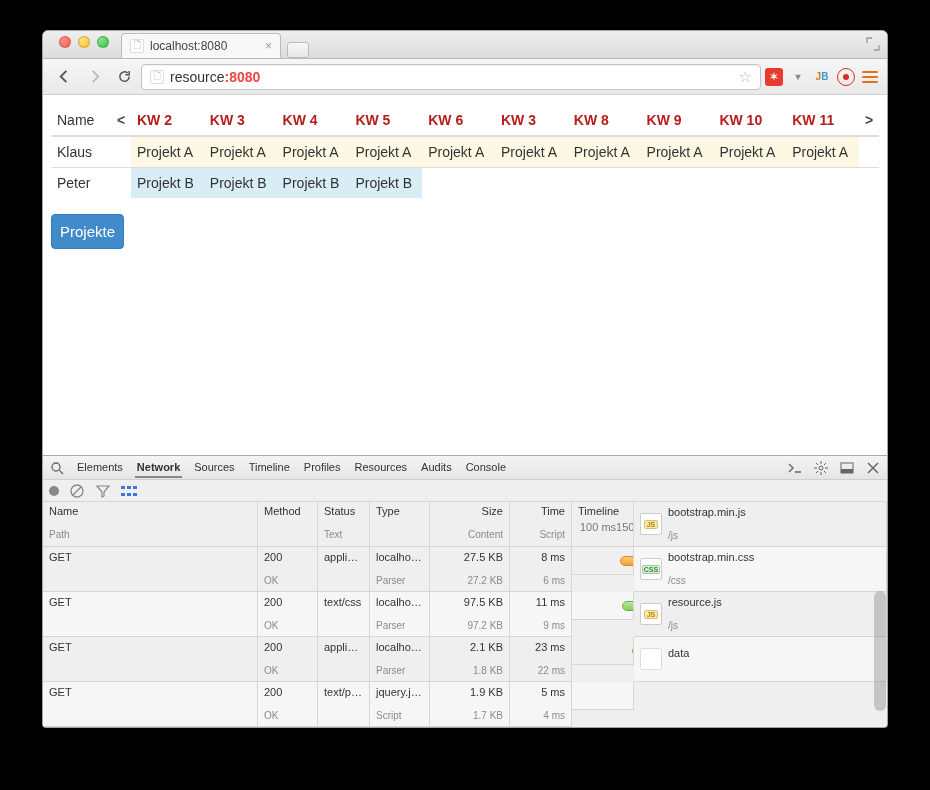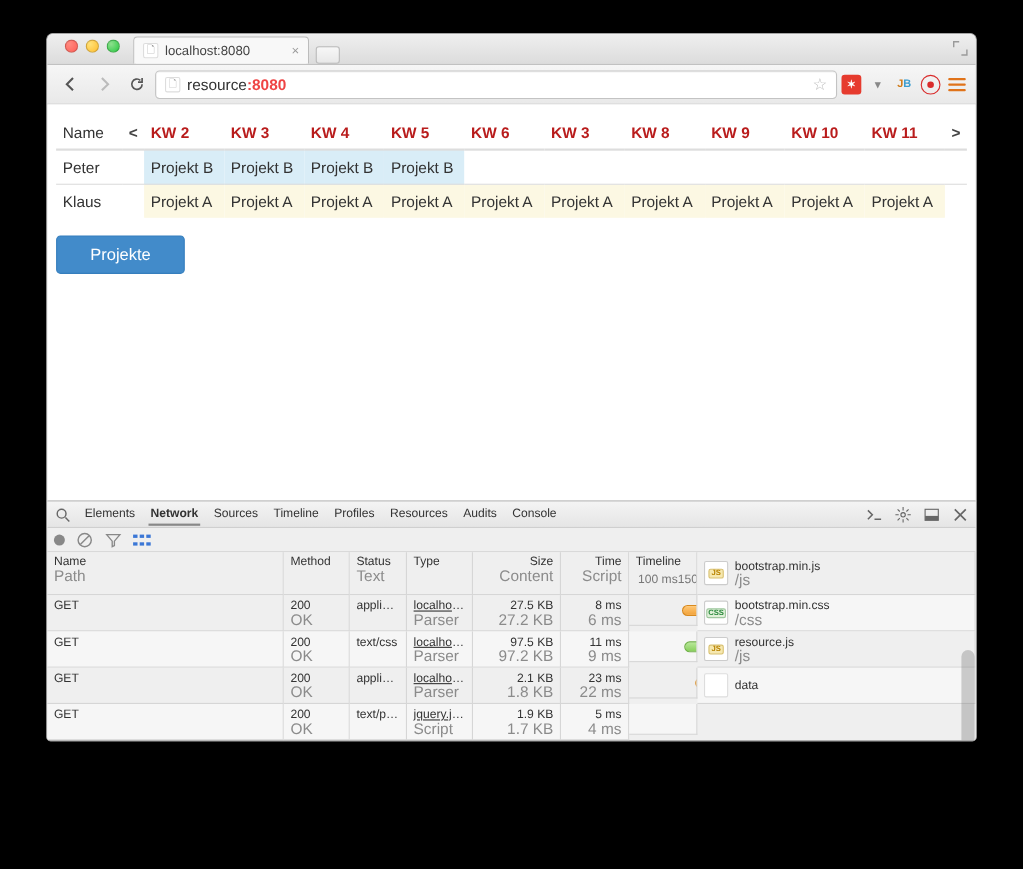--- a/index.html
+++ b/index.html
@@ -111,21 +111,21 @@
   table.plan tbody tr:first-child th{border-top:none;}
   table.plan .namecol{width:60px;font-weight:400;color:#333;}
   table.plan .navcol{width:20px;text-align:center;color:#444;font-weight:700;}
   .cell-a{background:#fcf8e3;}
   .cell-b{background:#d9edf7;}
   .cell-c{background:#f2dede;}
   .buttons{margin-top:16px;display:flex;gap:10px;}
   .btn{
     background:#428bca;color:#fff;
     border:1px solid #357ebd;border-radius:4px;
-    padding:8px 30px;
+    padding:8px 8px;
     font-size:15px;
   }
   
   .devtools{
     background:#efefef;
     border-top:1px solid #aaa;
     font-family:"Lucida Grande","Helvetica Neue",Arial,sans-serif;
     font-size:11px;
     color:#333;
   }
@@ -154,31 +154,31 @@
     font-size:11px;
   }
   .dt-head, .dt-cell{
     border-right:1px solid #d6d6d6;
     border-bottom:1px solid #d6d6d6;
     padding:4px 6px;
     background:#efefef;
     overflow:hidden;text-overflow:ellipsis;white-space:nowrap;
   }
   .dt-head{padding-top:3px;padding-bottom:3px;font-weight:400;color:#333;}
-  .dt-head .sub, .dt-cell .sub{color:#8b8b8b;font-size:14px;line-height:12px;display:block;}
+  .dt-head .sub, .dt-cell .sub{color:#8b8b8b;font-size:10px;line-height:12px;display:block;margin-top:12px;}
   .dt-row:nth-child(odd) .dt-cell{background:#f6f6f6;}
   .dt-row:nth-child(even) .dt-cell{background:#efefef;}
   .dt-namecell{display:flex;gap:6px;align-items:center;}
   .fileicon{width:22px;height:22px;border:1px solid #ccc;border-radius:2px;background:#fff;display:flex;flex-direction:column;align-items:center;justify-content:center;font-size:7px;font-weight:700;}
   .fileicon.js{color:#b88300;}
   .fileicon.js::before{content:"JS";background:#f6e8b0;padding:0 2px;border:1px solid #d8c070;border-radius:2px;}
   .fileicon.css{color:#2b8a3e;}
   .fileicon.css::before{content:"CSS";background:#dff0d8;padding:0 1px;border:1px solid #9fc79f;border-radius:2px;}
   .fileicon.blank{border-color:#ddd;}
-  .dt-cell a{color:#333;text-decoration:underline;margin-top:48px;}
+  .dt-cell a{color:#333;margin-top:48px;}
   .dt-timeline-head{display:flex;justify-content:space-around;color:#777;padding:4px 2px;}
   .tl-cell{position:relative;height:28px;}
   .waterfall{position:absolute;height:10px;border-radius:5px;top:9px;}
   .wf-orange{background:linear-gradient(#ffc774,#f2a33b);border:1px solid #d88a1f;}
   .wf-green{background:linear-gradient(#b9e89a,#89cf5d);border:1px solid #6fb046;}
   .wf-blueline{position:absolute;top:0;bottom:0;width:2px;background:#4a7bd8;}
   .wf-redline{position:absolute;top:0;bottom:0;width:2px;background:#d04848;}
   .dt-status{
     height:20px;border-top:1px solid #cfcfcf;
     display:flex;align-items:center;padding:0 8px;color:#4a4a4a;font-size:11px;
@@ -262,47 +262,47 @@
             <th>KW 3</th>
             <th>KW 8</th>
             <th>KW 9</th>
             <th>KW 10</th>
             <th>KW 11</th>
             <th class="navcol">&gt;</th>
           </tr>
       </thead>
       <tbody id="plan-body">
           <tr>
+            <td class="namecol">Klaus</td>
+            <td class="navcol"></td>
+            <td class="cell-a">Projekt A</td>
+            <td class="cell-a">Projekt A</td>
+            <td class="cell-a">Projekt A</td>
+            <td class="cell-a">Projekt A</td>
+            <td class="cell-a">Projekt A</td>
+            <td class="cell-a">Projekt A</td>
+            <td class="cell-a">Projekt A</td>
+            <td class="cell-a">Projekt A</td>
+            <td class="cell-a">Projekt A</td>
+            <td class="cell-a">Projekt A</td>
+            <td class="navcol"></td>
+          </tr>
+          <tr>
             <td class="namecol">Peter</td>
             <td class="navcol"></td>
             <td class="cell-b">Projekt B</td>
             <td class="cell-b">Projekt B</td>
             <td class="cell-b">Projekt B</td>
             <td class="cell-b">Projekt B</td>
             <td class=""></td>
             <td class=""></td>
             <td class=""></td>
             <td class=""></td>
             <td class=""></td>
             <td class=""></td>
-            <td class="navcol"></td>
-          </tr>
-          <tr>
-            <td class="namecol">Klaus</td>
-            <td class="navcol"></td>
-            <td class="cell-a">Projekt A</td>
-            <td class="cell-a">Projekt A</td>
-            <td class="cell-a">Projekt A</td>
-            <td class="cell-a">Projekt A</td>
-            <td class="cell-a">Projekt A</td>
-            <td class="cell-a">Projekt A</td>
-            <td class="cell-a">Projekt A</td>
-            <td class="cell-a">Projekt A</td>
-            <td class="cell-a">Projekt A</td>
-            <td class="cell-a">Projekt A</td>
             <td class="navcol"></td>
           </tr>
         </tbody>
     </table>
     <div class="buttons">
       <button class="btn">Projekte</button>
     </div>
   </div>
 
   <div class="devtools">

